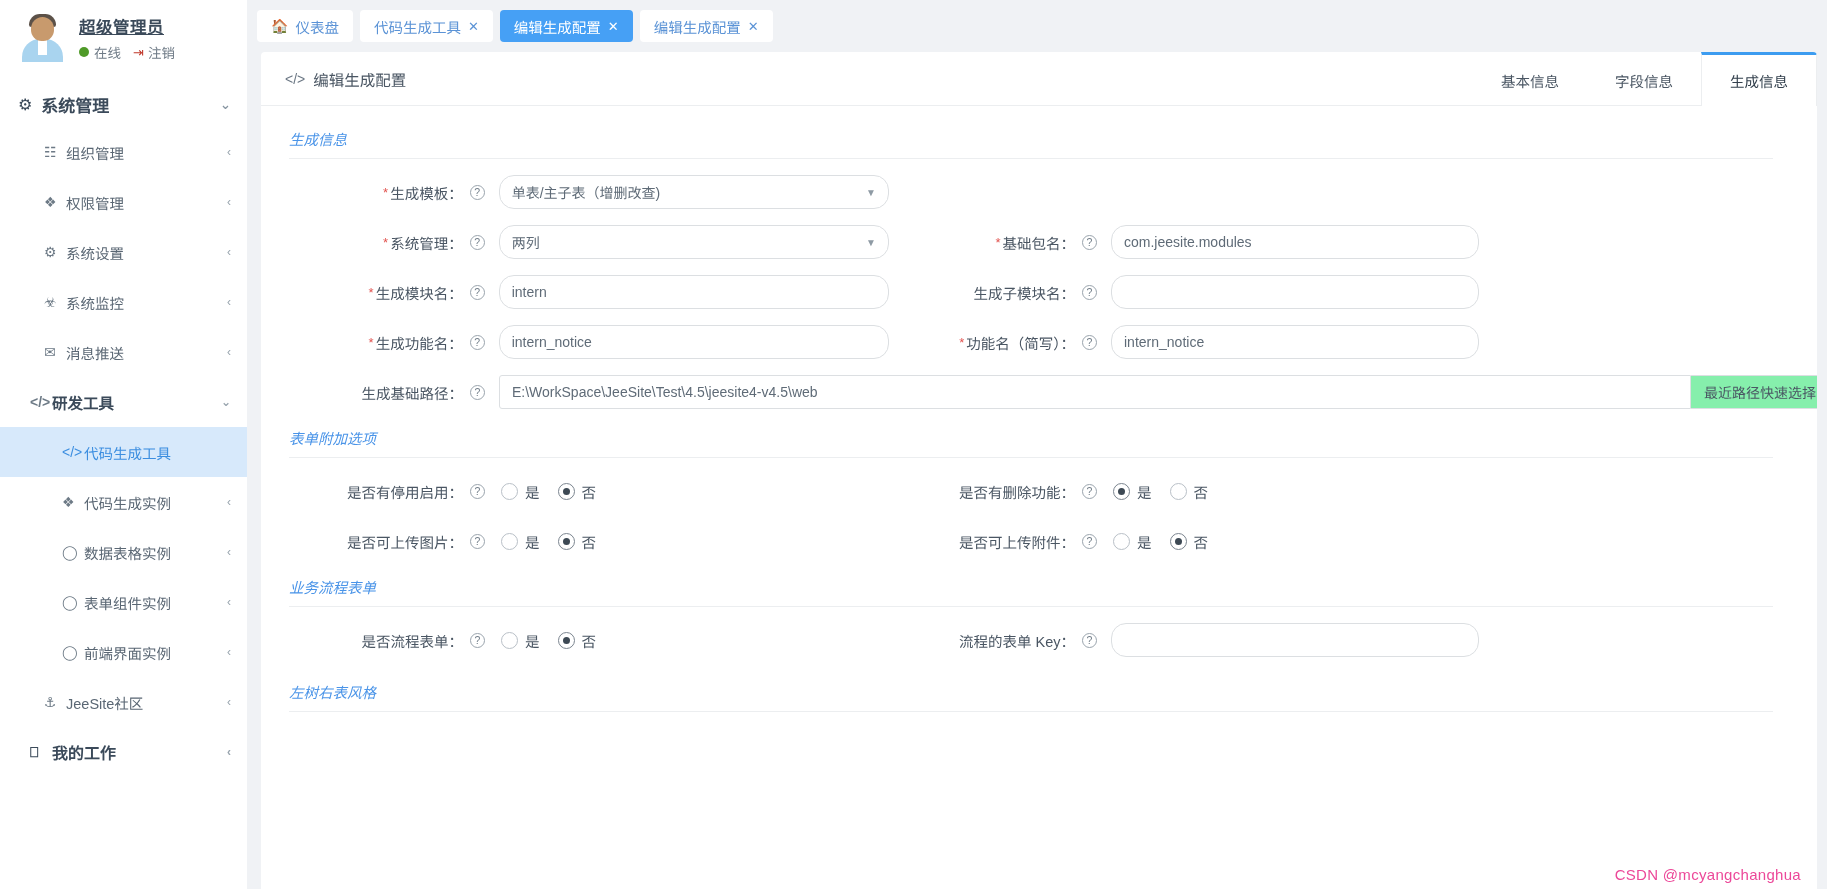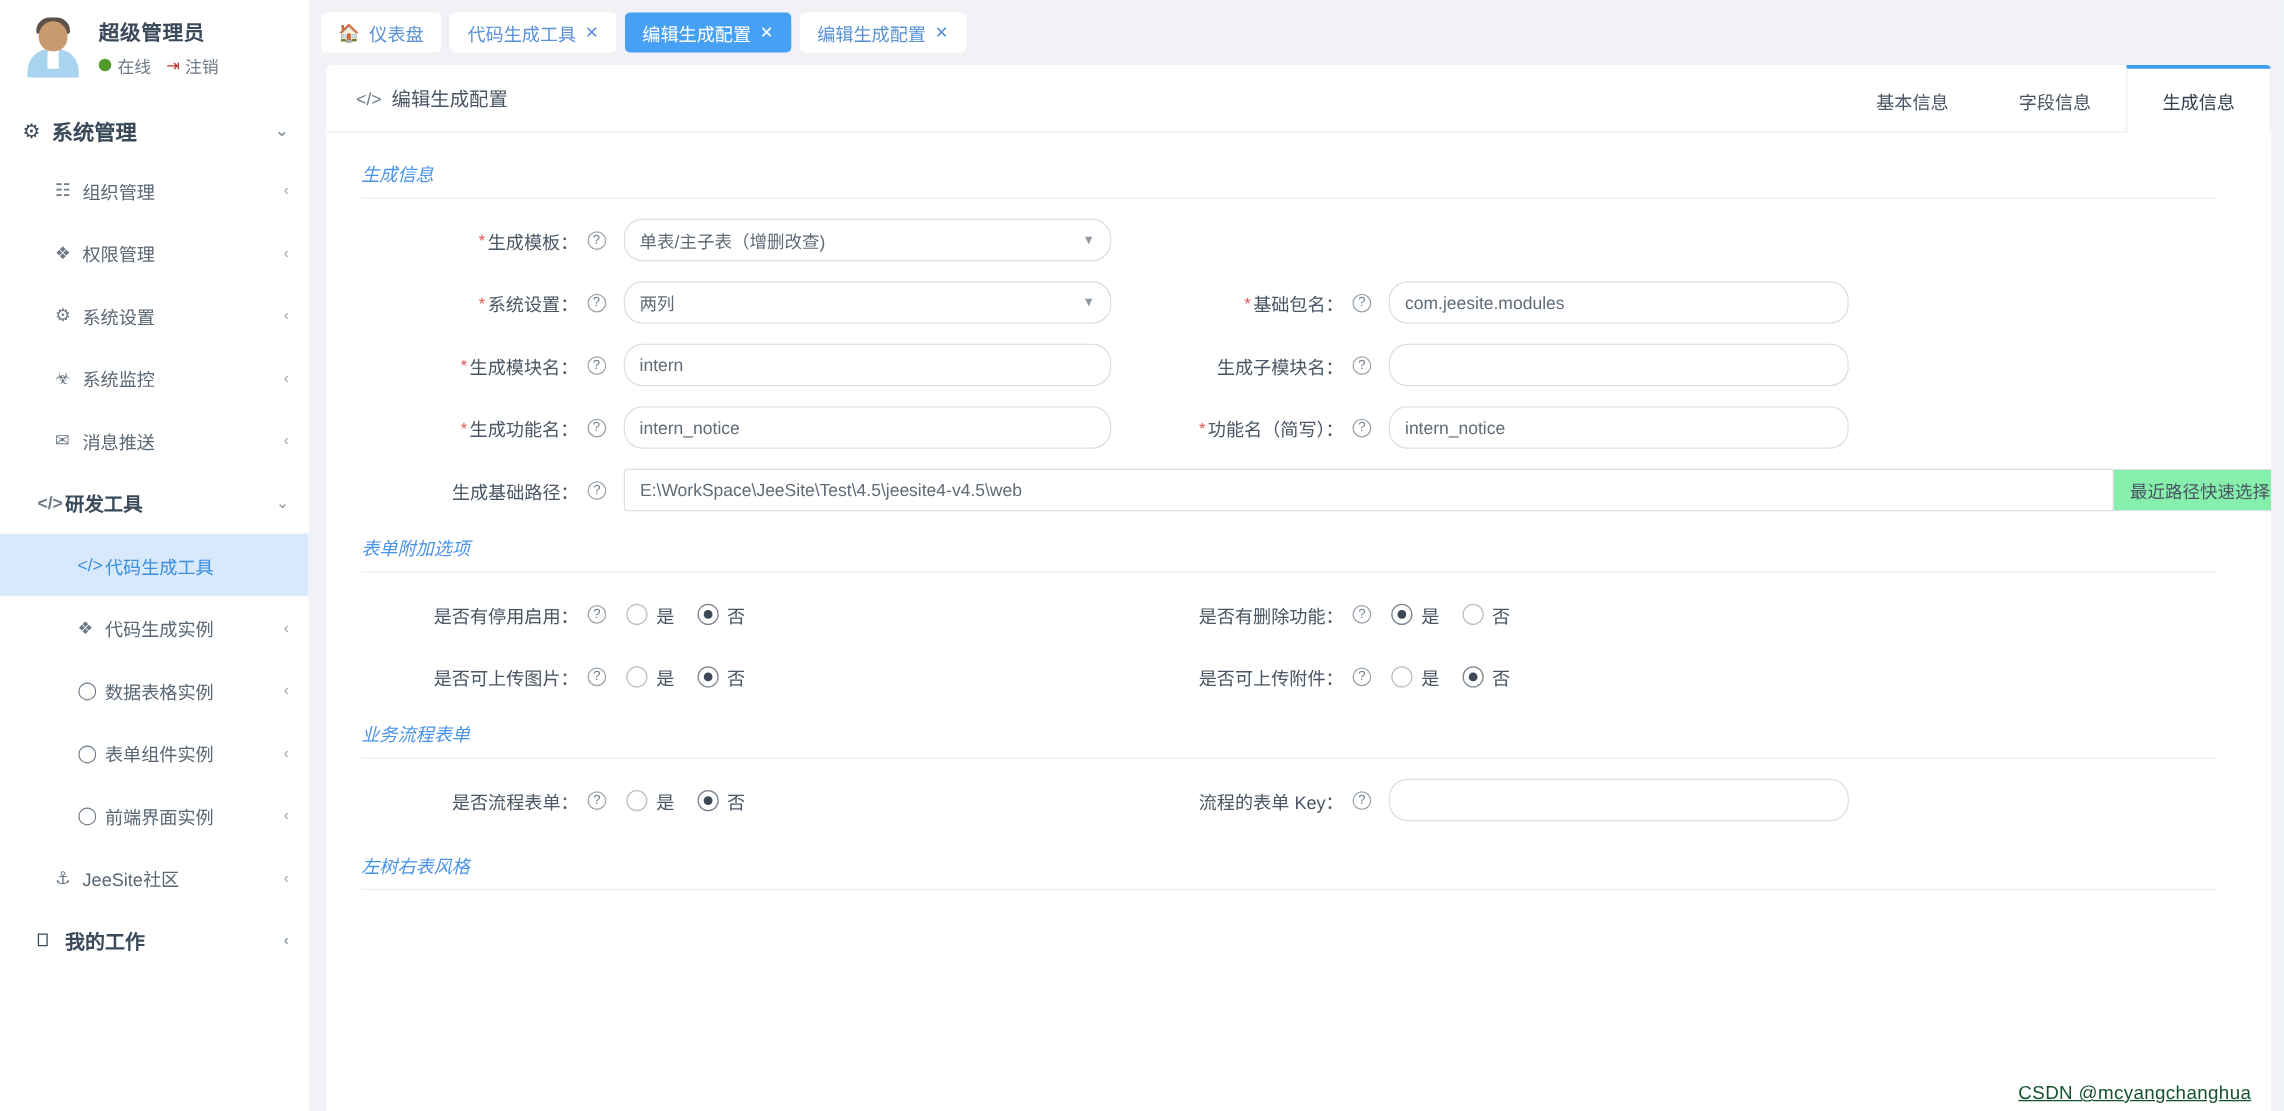--- a/index.html
+++ b/index.html
@@ -38,21 +38,21 @@
     position: absolute; left: 4px; top: 26px; width: 41px; height: 25px;
     background: #a9d4ef; border-radius: 18px 18px 2px 2px;
   }
   .avatar .collar {
     position: absolute; left: 20px; top: 26px; width: 9px; height: 16px;
     background: #ffffff; transform: skewX(0deg);
   }
   .user-meta { margin-left: 12px; padding-top: 3px; }
   .user-name {
     font-size: 16.5px; font-weight: bold; color: #3b4a5a;
-    letter-spacing: .5px; line-height: 22px;
+    letter-spacing: .5px; line-height: 22px; text-decoration: underline;
   }
   .user-status { display: flex; align-items: center; margin-top: 4px; font-size: 13.5px; }
   .dot-online {
     width: 10px; height: 10px; border-radius: 50%;
     background: #4f9a28; display: inline-block; margin-right: 5px;
   }
   .status-text { color: #6f7b87; margin-right: 12px; }
   .logout-link { color: #6f7b87; display: flex; align-items: center; cursor: pointer; }
   .logout-icon { color: #c0392b; margin-right: 4px; font-size: 13px; line-height: 1; }
 
@@ -183,23 +183,22 @@
     display: inline-flex; align-items: center; justify-content: center;
   }
   .radio.checked { border-color: #7b858f; }
   .radio.checked::after {
     content: ""; width: 7px; height: 7px; border-radius: 50%; background: #3d4954;
   }
   .radio-label { font-size: 14.5px; color: #4a5663; margin-left: 7px; }
 
   .watermark {
     position: absolute; right: 16px; bottom: 6px;
-    font-size: 15px; color: #14532d; letter-spacing: .3px;
+    font-size: 15px; color: #ec4899; letter-spacing: .3px;
     font-family: "Liberation Sans", sans-serif;
-    text-decoration: underline;
   }
 </style>
 </head>
 <body>
 
 <div id="app">
 
   <aside id="sidebar">
 
     <div class="user-box">
@@ -367,21 +366,21 @@
               <span>单表/主子表（增删改查)</span>
               <span class="arrow">▼</span>
             </div>
           </div>
         </div>
 
         <div class="form-row">
           <div class="col col-left">
             <div class="flabel">
               <span class="req">*</span>
-              <span>系统设置：</span>
+              <span>系统管理：</span>
               <span class="help">?</span>
             </div>
             <div class="select w390 ctrl">
               <span>两列</span>
               <span class="arrow">▼</span>
             </div>
           </div>
           <div class="col col-right">
             <div class="flabel">
               <span class="req">*</span>

